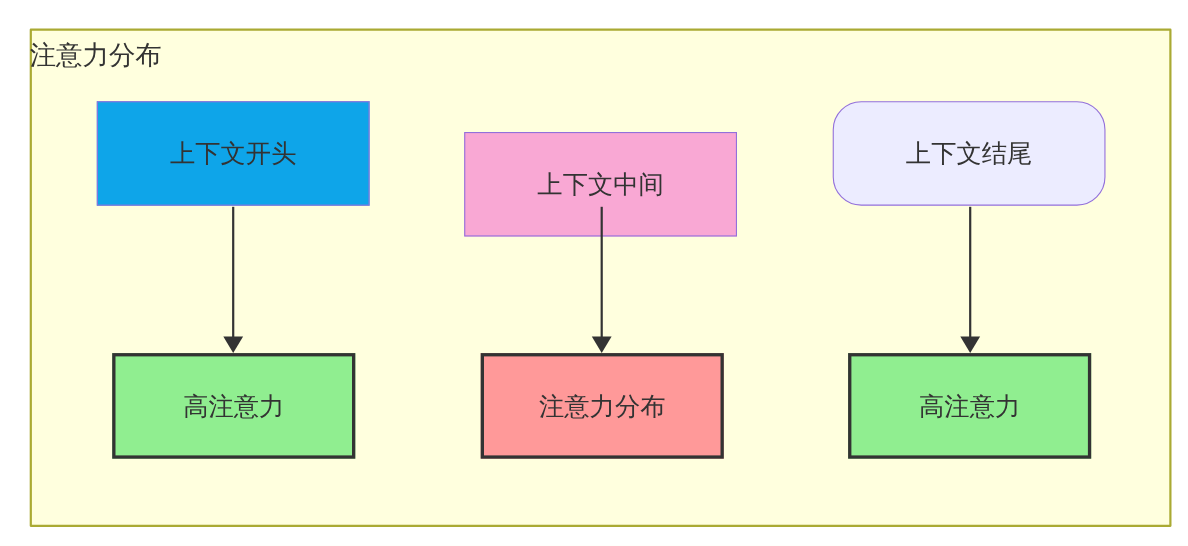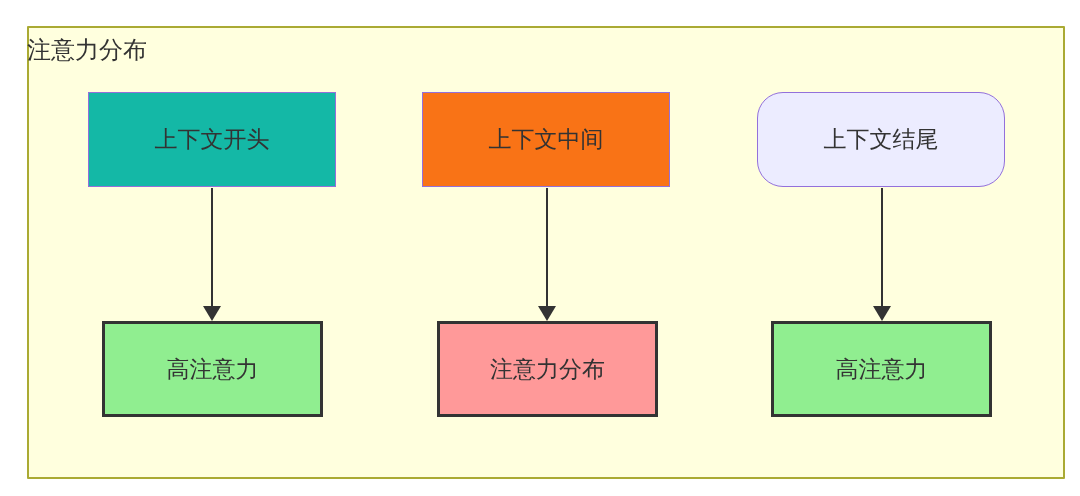--- a/index.html
+++ b/index.html
@@ -83,28 +83,28 @@
 </head>
 <body>
 
 <div class="page">
 
   <div class="cluster" style="background-color: rgb(255, 255, 222); border-color: rgb(170, 170, 51);"></div>
 
   <div class="cluster-title">注意力分布</div>
 
   <div class="column col0">
-    <div class="node source" style="background-color: #14b8a6; border-color: rgb(147, 112, 219);">上下文开头</div>
+    <div class="node source" style="background-color: #0ea5e9; border-color: rgb(147, 112, 219);">上下文开头</div>
     <div class="arrow-line"></div>
     <div class="arrow-head"></div>
     <div class="node target high" style="background-color: rgb(144, 238, 144); border-color: rgb(51, 51, 51);">高注意力</div>
   </div>
 
   <div class="column col1">
-    <div class="node source" style="background-color: #f97316; border-color: rgb(147, 112, 219);">上下文中间</div>
+    <div class="node source" style="background-color: #f9a8d4; border-color: rgb(147, 112, 219); margin-top: 28px;">上下文中间</div>
     <div class="arrow-line"></div>
     <div class="arrow-head"></div>
     <div class="node target low" style="background-color: rgb(255, 153, 153); border-color: rgb(51, 51, 51);">注意力分布</div>
   </div>
 
   <div class="column col2">
     <div class="node source" style="background-color: rgb(236, 236, 255); border-color: rgb(147, 112, 219); border-radius: 26px;">上下文结尾</div>
     <div class="arrow-line"></div>
     <div class="arrow-head"></div>
     <div class="node target high" style="background-color: rgb(144, 238, 144); border-color: rgb(51, 51, 51);">高注意力</div>

